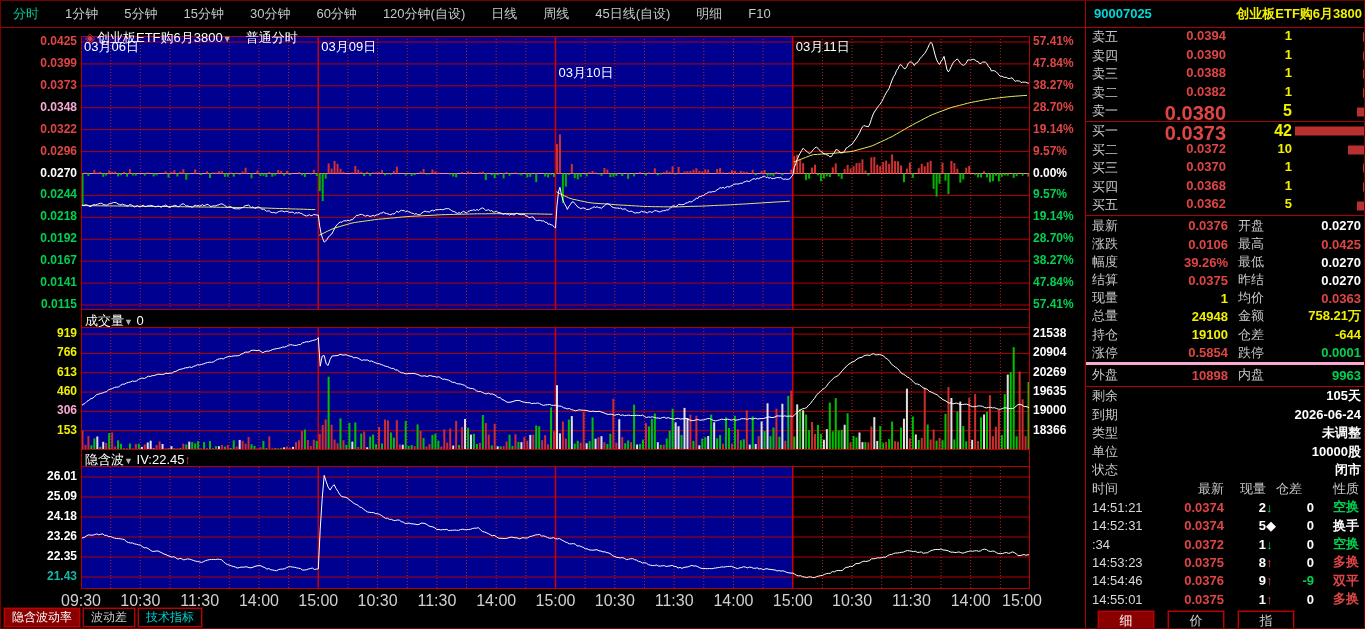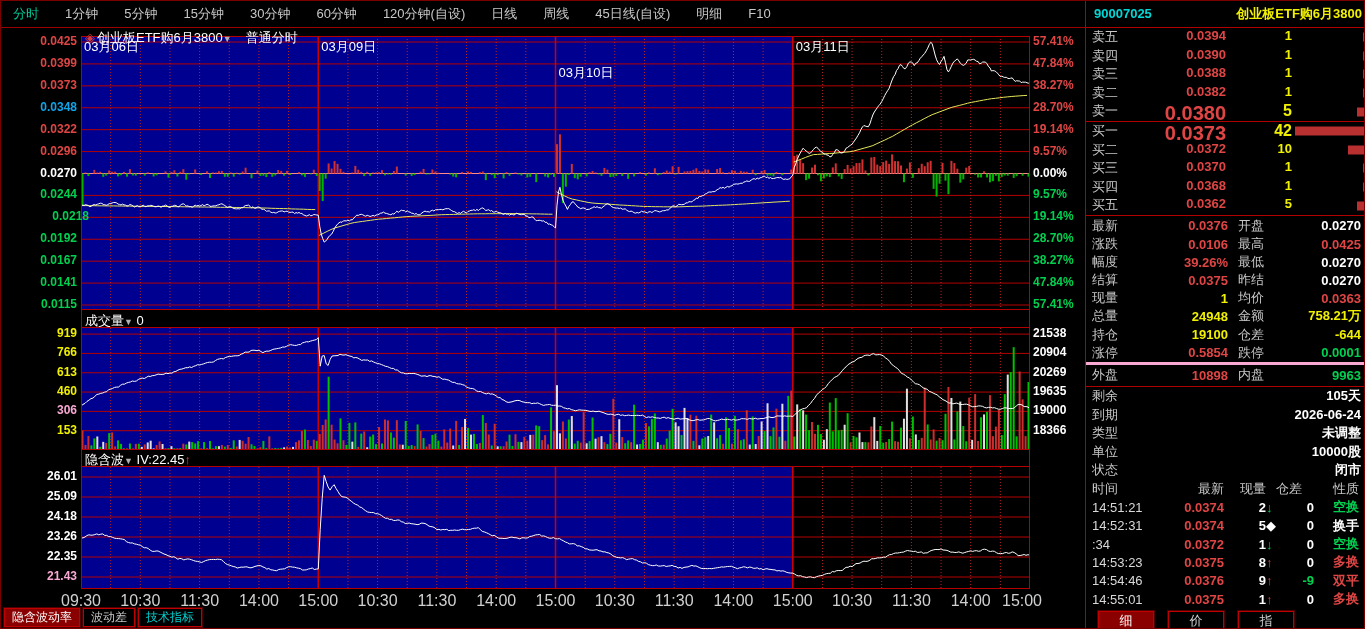--- a/index.html
+++ b/index.html
@@ -814,26 +814,26 @@
         <line x1="0" y1="413.5" x2="949" y2="413.5" stroke="#b40000" stroke-width="1"></line>
         <line x1="0" y1="430.5" x2="949" y2="430.5" stroke="#b40000" stroke-width="1"></line>
         <line x1="0" y1="552.5" x2="949" y2="552.5" stroke="#b40000" stroke-width="1"></line>
         <line x1="0.5" y1="0" x2="0.5" y2="553" stroke="#b40000"></line>
         <line x1="948.5" y1="0" x2="948.5" y2="553" stroke="#b40000"></line>
       </svg></div>
   <div id="labels-layer">
       <div class="axis-label al-left" style="top: 34px; color: rgb(224, 69, 69);">0.0425</div>
       <div class="axis-label al-left" style="top: 55.917px; color: rgb(224, 69, 69);">0.0399</div>
       <div class="axis-label al-left" style="top: 77.834px; color: rgb(224, 69, 69);">0.0373</div>
-      <div class="axis-label al-left" style="top: 99.751px; color: #0ea5e9;">0.0348</div>
+      <div class="axis-label al-left" style="top: 99.751px; color: #f9a8d4;">0.0348</div>
       <div class="axis-label al-left" style="top: 121.668px; color: rgb(224, 69, 69);">0.0322</div>
       <div class="axis-label al-left" style="top: 143.585px; color: rgb(224, 69, 69);">0.0296</div>
       <div class="axis-label al-left" style="top: 165.502px; color: rgb(255, 255, 255);">0.0270</div>
       <div class="axis-label al-left" style="top: 187.419px; color: rgb(0, 208, 80);">0.0244</div>
-      <div class="axis-label al-left" style="top: 209.336px; color: rgb(0, 208, 80); padding-left: 12px;">0.0218</div>
+      <div class="axis-label al-left" style="top: 209.336px; color: rgb(0, 208, 80);">0.0218</div>
       <div class="axis-label al-left" style="top: 231.253px; color: rgb(0, 208, 80);">0.0192</div>
       <div class="axis-label al-left" style="top: 253.17px; color: rgb(0, 208, 80);">0.0167</div>
       <div class="axis-label al-left" style="top: 275.087px; color: rgb(0, 208, 80);">0.0141</div>
       <div class="axis-label al-left" style="top: 297.004px; color: rgb(0, 208, 80);">0.0115</div>
       <div class="axis-label al-right" style="top: 34px; left: 1033px; color: rgb(224, 69, 69);">57.41%</div>
       <div class="axis-label al-right" style="top: 55.917px; left: 1033px; color: rgb(224, 69, 69);">47.84%</div>
       <div class="axis-label al-right" style="top: 77.834px; left: 1033px; color: rgb(224, 69, 69);">38.27%</div>
       <div class="axis-label al-right" style="top: 99.751px; left: 1033px; color: rgb(224, 69, 69);">28.70%</div>
       <div class="axis-label al-right" style="top: 121.668px; left: 1033px; color: rgb(224, 69, 69);">19.14%</div>
       <div class="axis-label al-right" style="top: 143.585px; left: 1033px; color: rgb(224, 69, 69);">9.57%</div>
@@ -854,21 +854,21 @@
       <div class="axis-label al-right" style="top: 345.42px; left: 1033px; color: rgb(255, 255, 255);">20904</div>
       <div class="axis-label al-right" style="top: 364.74px; left: 1033px; color: rgb(255, 255, 255);">20269</div>
       <div class="axis-label al-right" style="top: 384.06px; left: 1033px; color: rgb(255, 255, 255);">19635</div>
       <div class="axis-label al-right" style="top: 403.38px; left: 1033px; color: rgb(255, 255, 255);">19000</div>
       <div class="axis-label al-right" style="top: 422.7px; left: 1033px; color: rgb(255, 255, 255);">18366</div>
       <div class="axis-label al-left" style="top: 469px; color: rgb(255, 255, 255);">26.01</div>
       <div class="axis-label al-left" style="top: 489px; color: rgb(255, 255, 255);">25.09</div>
       <div class="axis-label al-left" style="top: 509px; color: rgb(255, 255, 255);">24.18</div>
       <div class="axis-label al-left" style="top: 529px; color: rgb(255, 255, 255);">23.26</div>
       <div class="axis-label al-left" style="top: 549px; color: rgb(255, 255, 255);">22.35</div>
-      <div class="axis-label al-left" style="top: 569px; color: #f9a8d4;">21.43</div>
+      <div class="axis-label al-left" style="top: 569px; color: #14b8a6;">21.43</div>
       <div class="date-label" style="left: 84px; top: 38px;">03月06日</div>
       <div class="date-label" style="left: 321.25px; top: 38px;">03月09日</div>
       <div class="date-label" style="left: 558.5px; top: 28px; margin-top: 36px;">03月10日</div>
       <div class="date-label" style="left: 795.75px; top: 38px;">03月11日</div>
       <div class="time-label" style="left: 81px;">09:30</div>
       <div class="time-label" style="left: 140.312px;">10:30</div>
       <div class="time-label" style="left: 199.625px;">11:30</div>
       <div class="time-label" style="left: 258.938px;">14:00</div>
       <div class="time-label" style="left: 318.25px;">15:00</div>
       <div class="time-label" style="left: 377.562px;">10:30</div>

